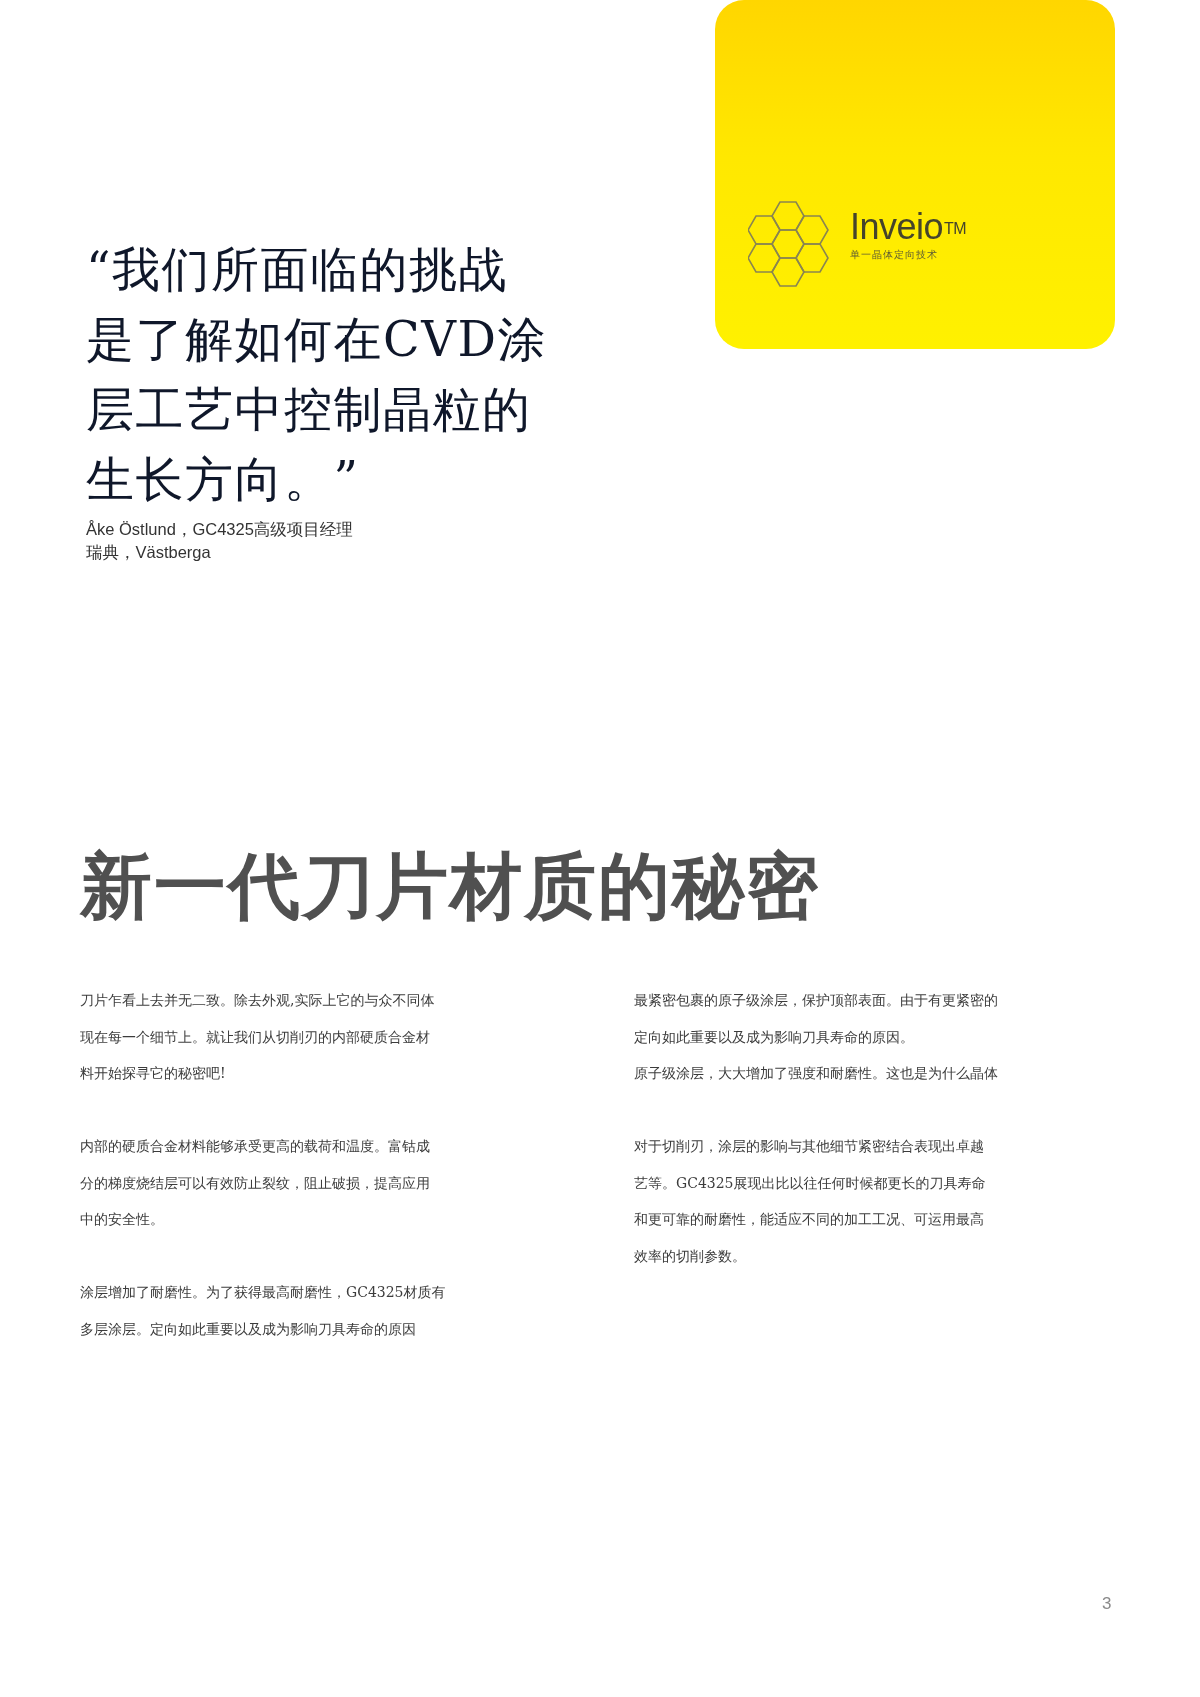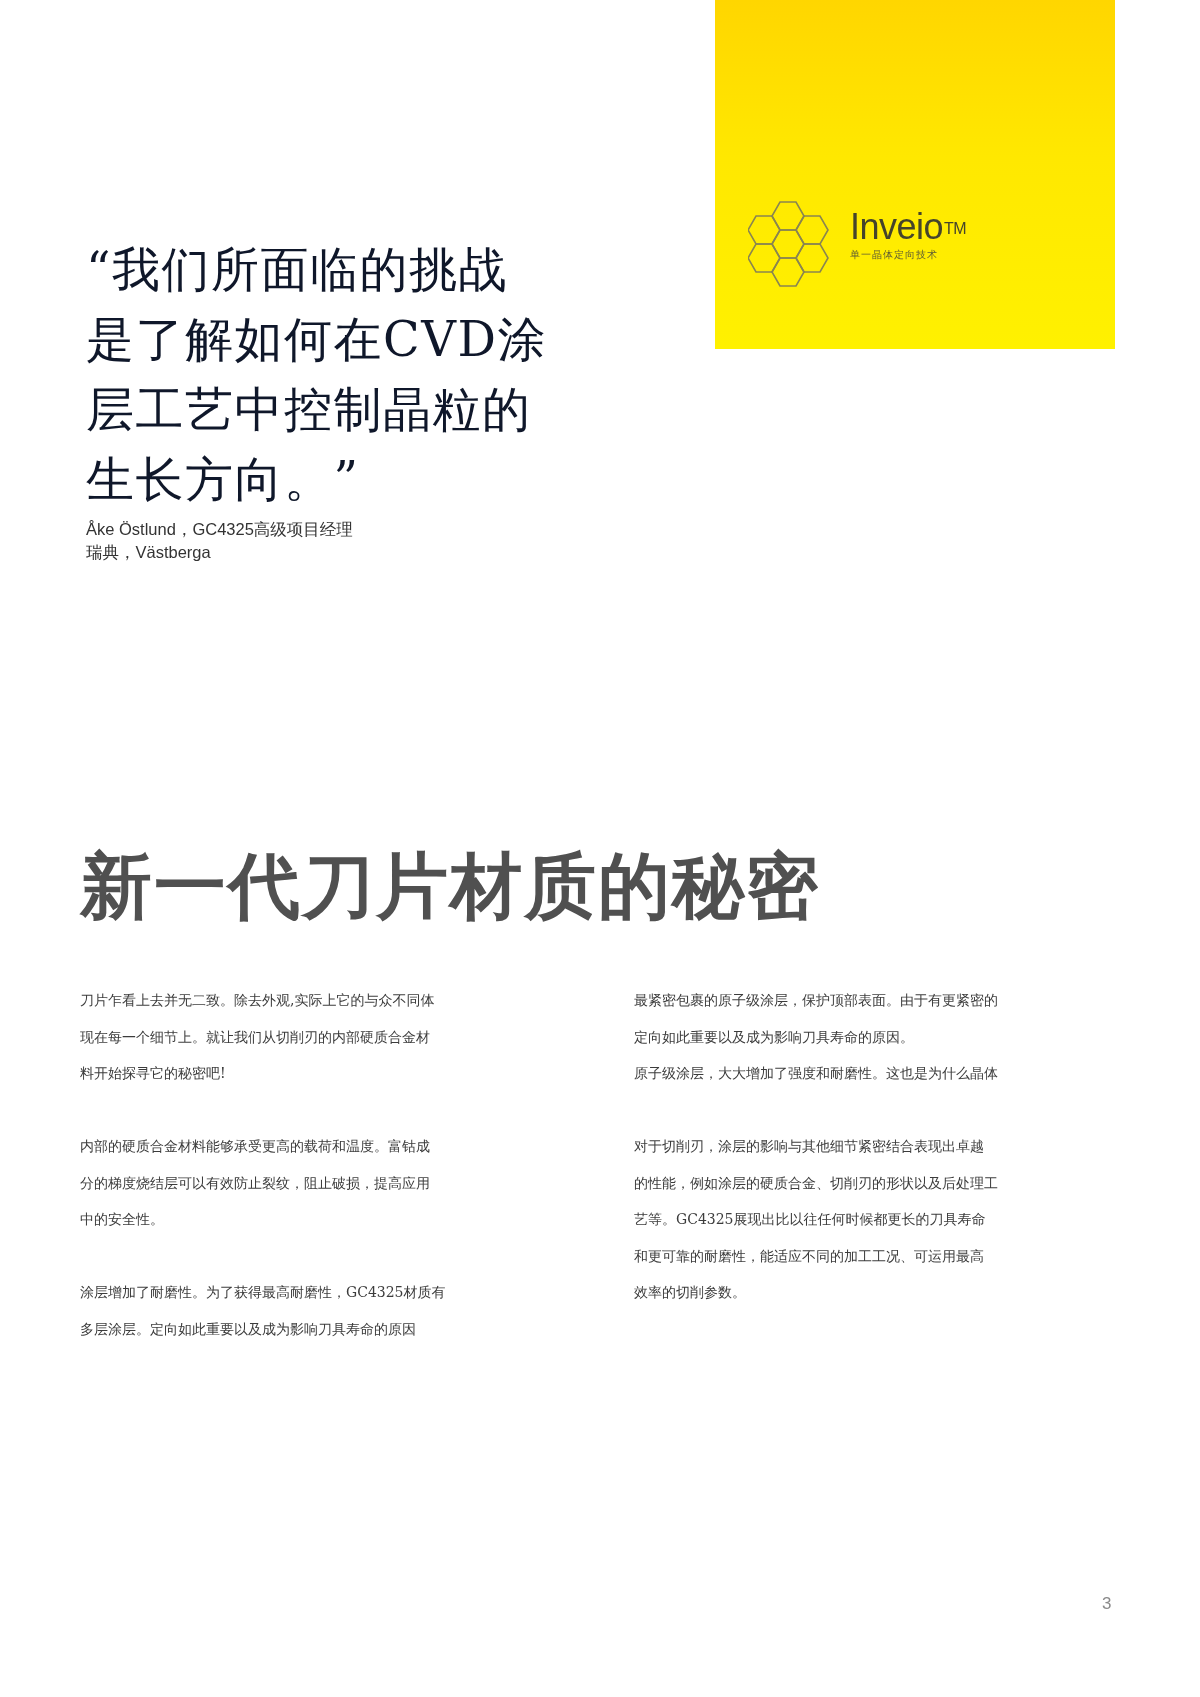--- a/index.html
+++ b/index.html
@@ -14,20 +14,21 @@
       overflow: hidden;
       font-family: "DejaVu Sans", "Liberation Sans", sans-serif;
     }
     .yellow-panel {
       position: absolute;
       left: 715px;
       top: 0;
       width: 400px;
       height: 349px;
       background: linear-gradient(to bottom, #ffd600 0%, #ffe800 45%, #fff100 100%);
+      border-radius: 29px;
     }
     .logo {
       position: absolute;
       left: 33px;
       top: 200px;
       display: flex;
       align-items: flex-start;
     }
     .hex-cluster {
       width: 90px;
@@ -191,20 +192,19 @@
 </div>
 
 <div class="column col-right">
   <p class="para">
     <span class="line">最紧密包裹的原子级涂层，保护顶部表面。由于有更紧密的</span>
     <span class="line">定向如此重要以及成为影响刀具寿命的原因。</span>
     <span class="line">原子级涂层，大大增加了强度和耐磨性。这也是为什么晶体</span>
   </p>
   <p class="para">
     <span class="line">对于切削刃，涂层的影响与其他细节紧密结合表现出卓越</span>
-    <span class="line">的性能，例如涂层的硬质合金、切削刃的形状以及后处理工</span>
     <span class="line">艺等。GC4325展现出比以往任何时候都更长的刀具寿命</span>
     <span class="line">和更可靠的耐磨性，能适应不同的加工工况、可运用最高</span>
     <span class="line">效率的切削参数。</span>
   </p>
 </div>
 
 <div class="page-number">3</div>
 
 </body></html>

